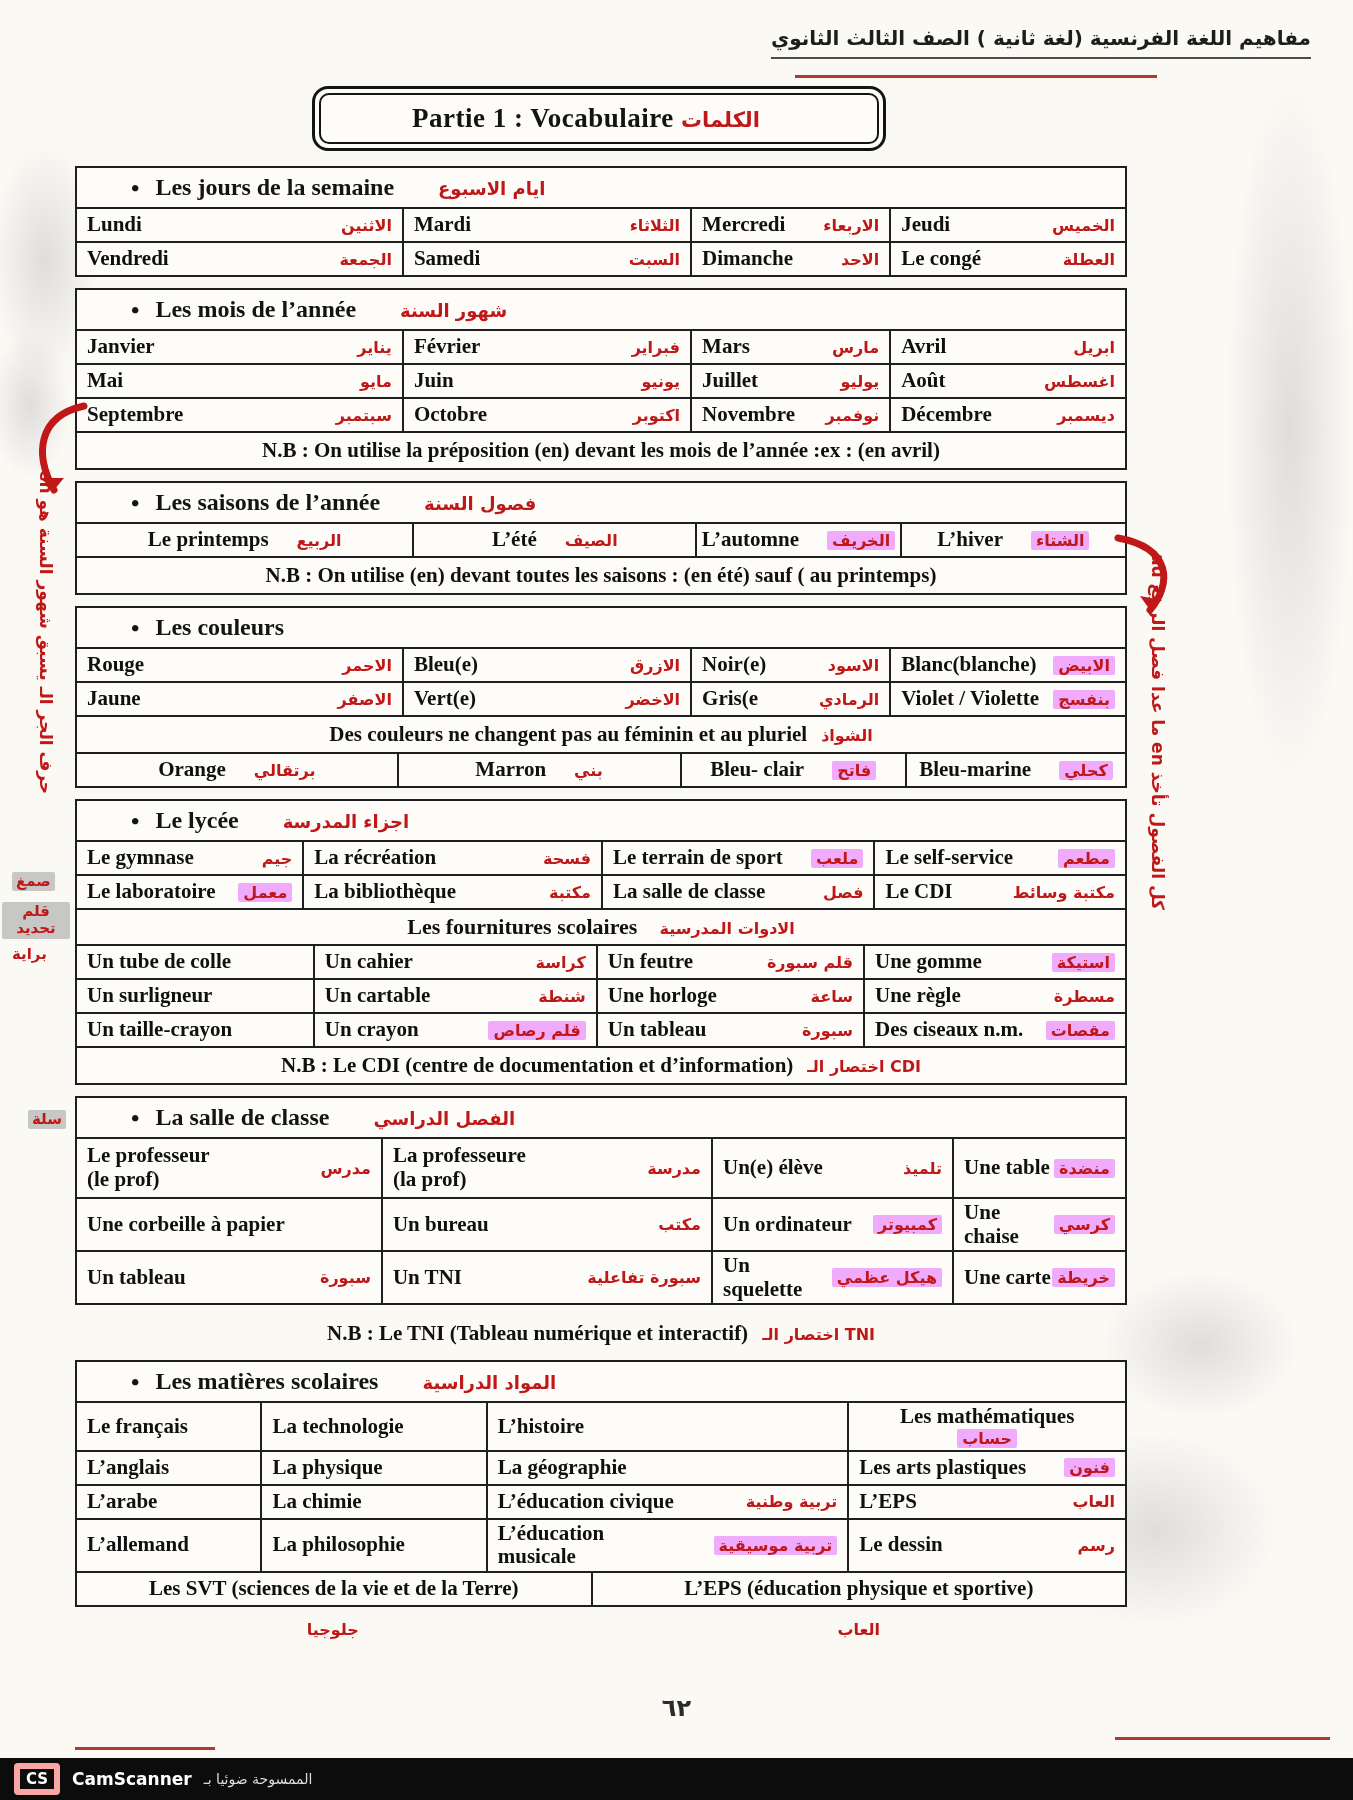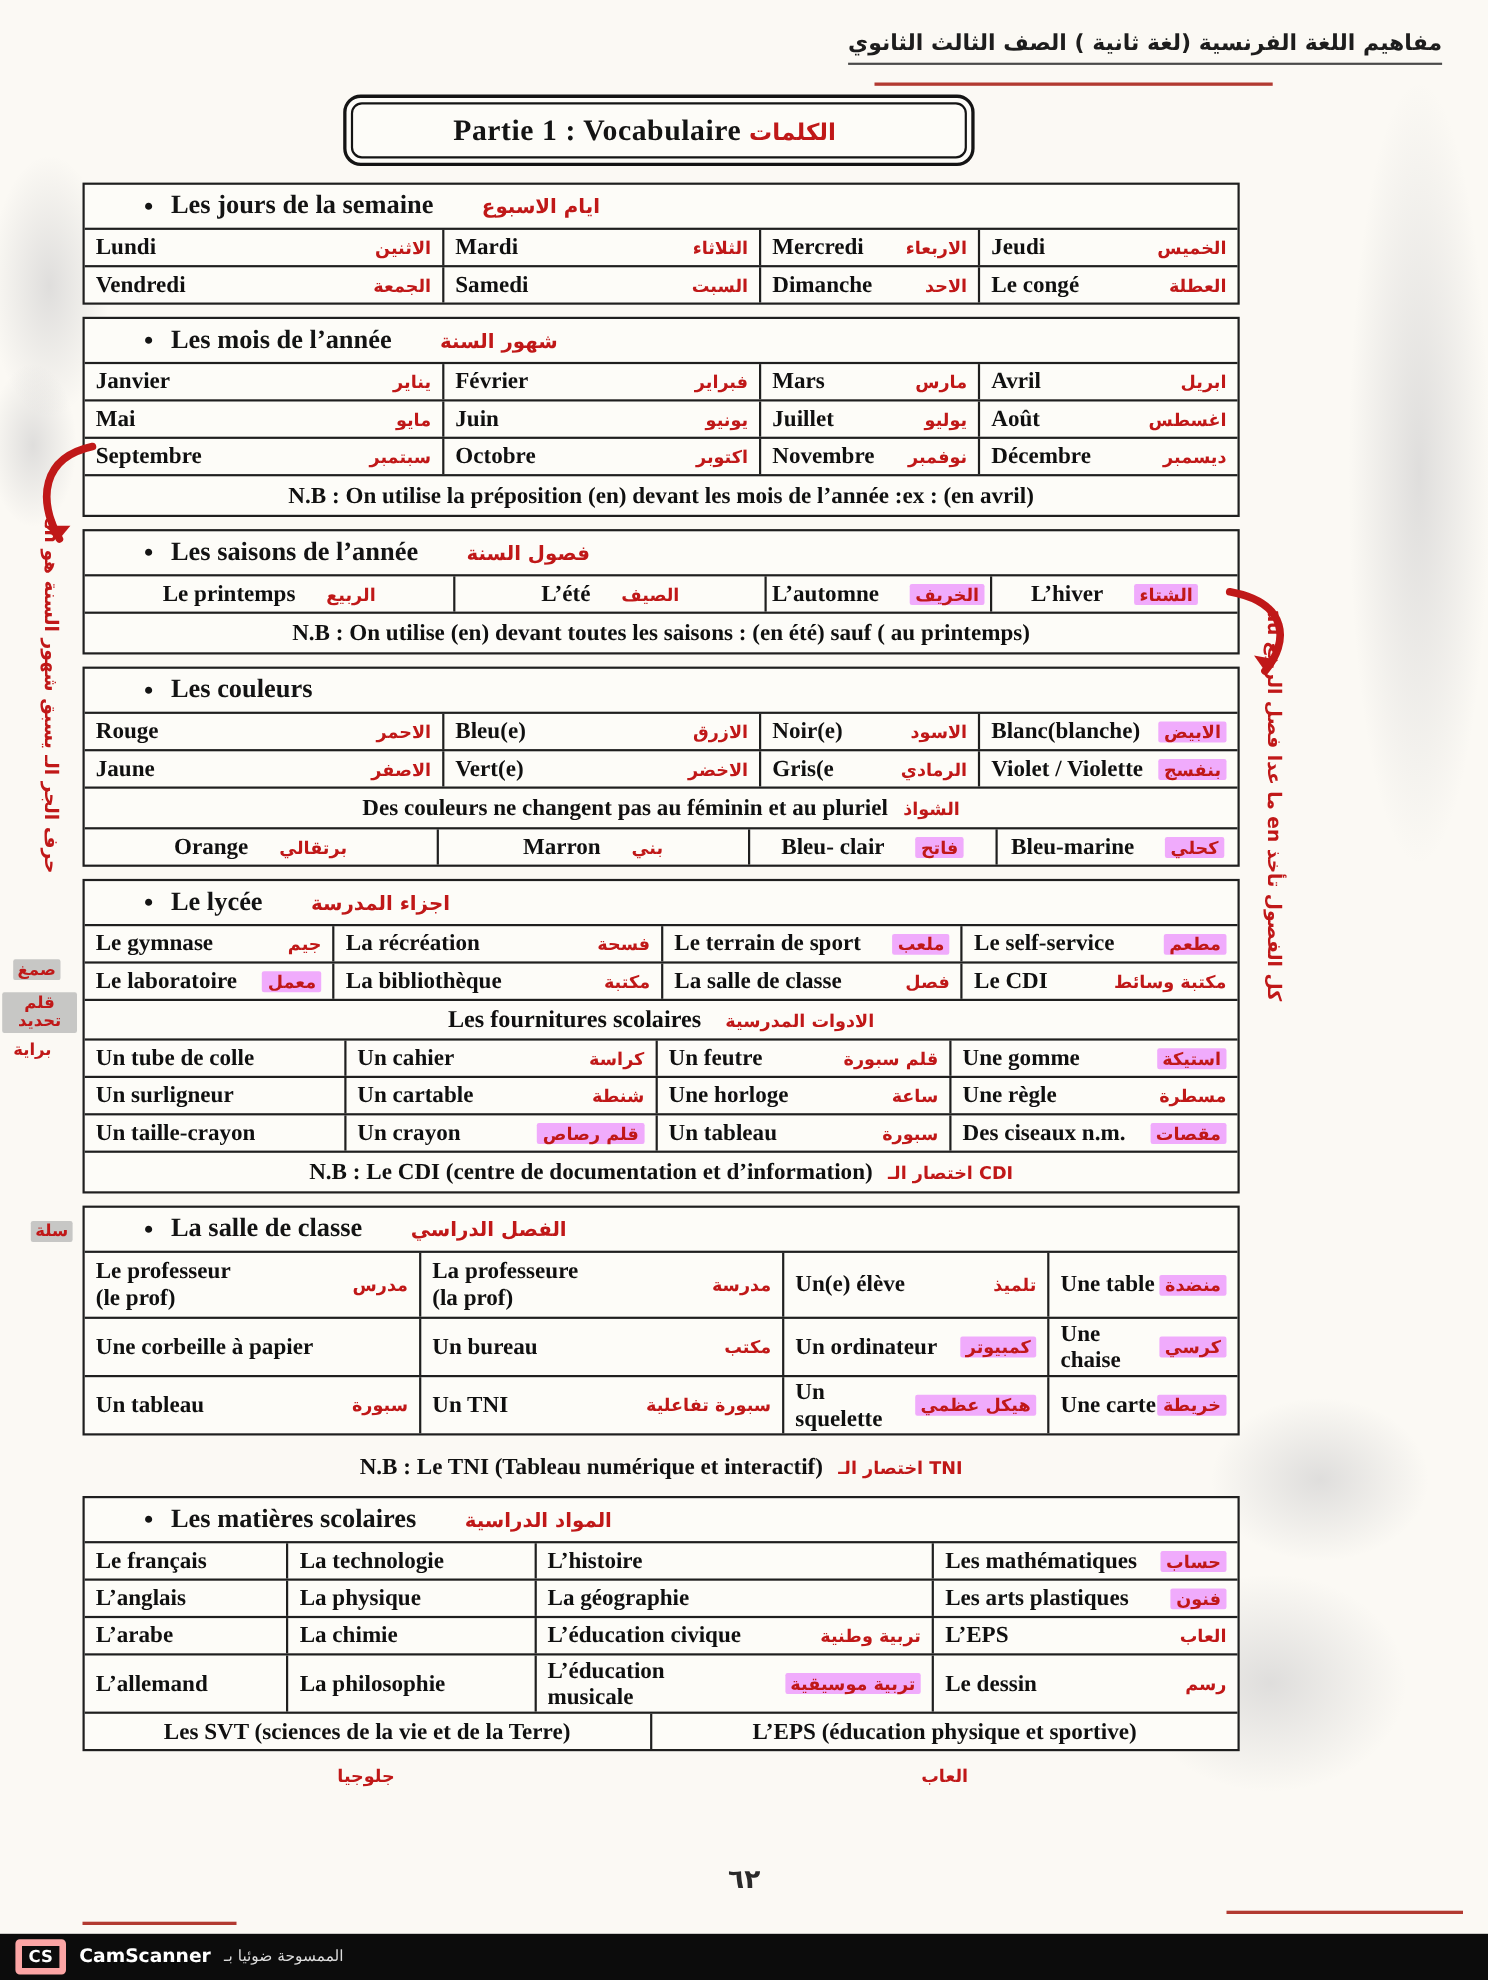--- a/index.html
+++ b/index.html
@@ -621,21 +621,21 @@
           <div class="cell" style="width: 21.5%;">
             <div class="fr-wrap">
               <div class="fr">La technologie</div>
             </div>
           </div>
           <div class="cell" style="width: 34.5%;">
             <div class="fr-wrap">
               <div class="fr">L’histoire</div>
             </div>
           </div>
-          <div class="cell" style="width: 26.5%;">
+          <div class="cell" style="width: 26.5%; flex-direction: column;">
             <div class="fr-wrap">
               <div class="fr">Les mathématiques</div>
             </div>
             <div class="ar hl" dir="rtl">حساب</div>
           </div>
         </div>
         <div class="vrow">
           <div class="cell" style="width: 17.5%;">
             <div class="fr-wrap">
               <div class="fr">L’anglais</div>

